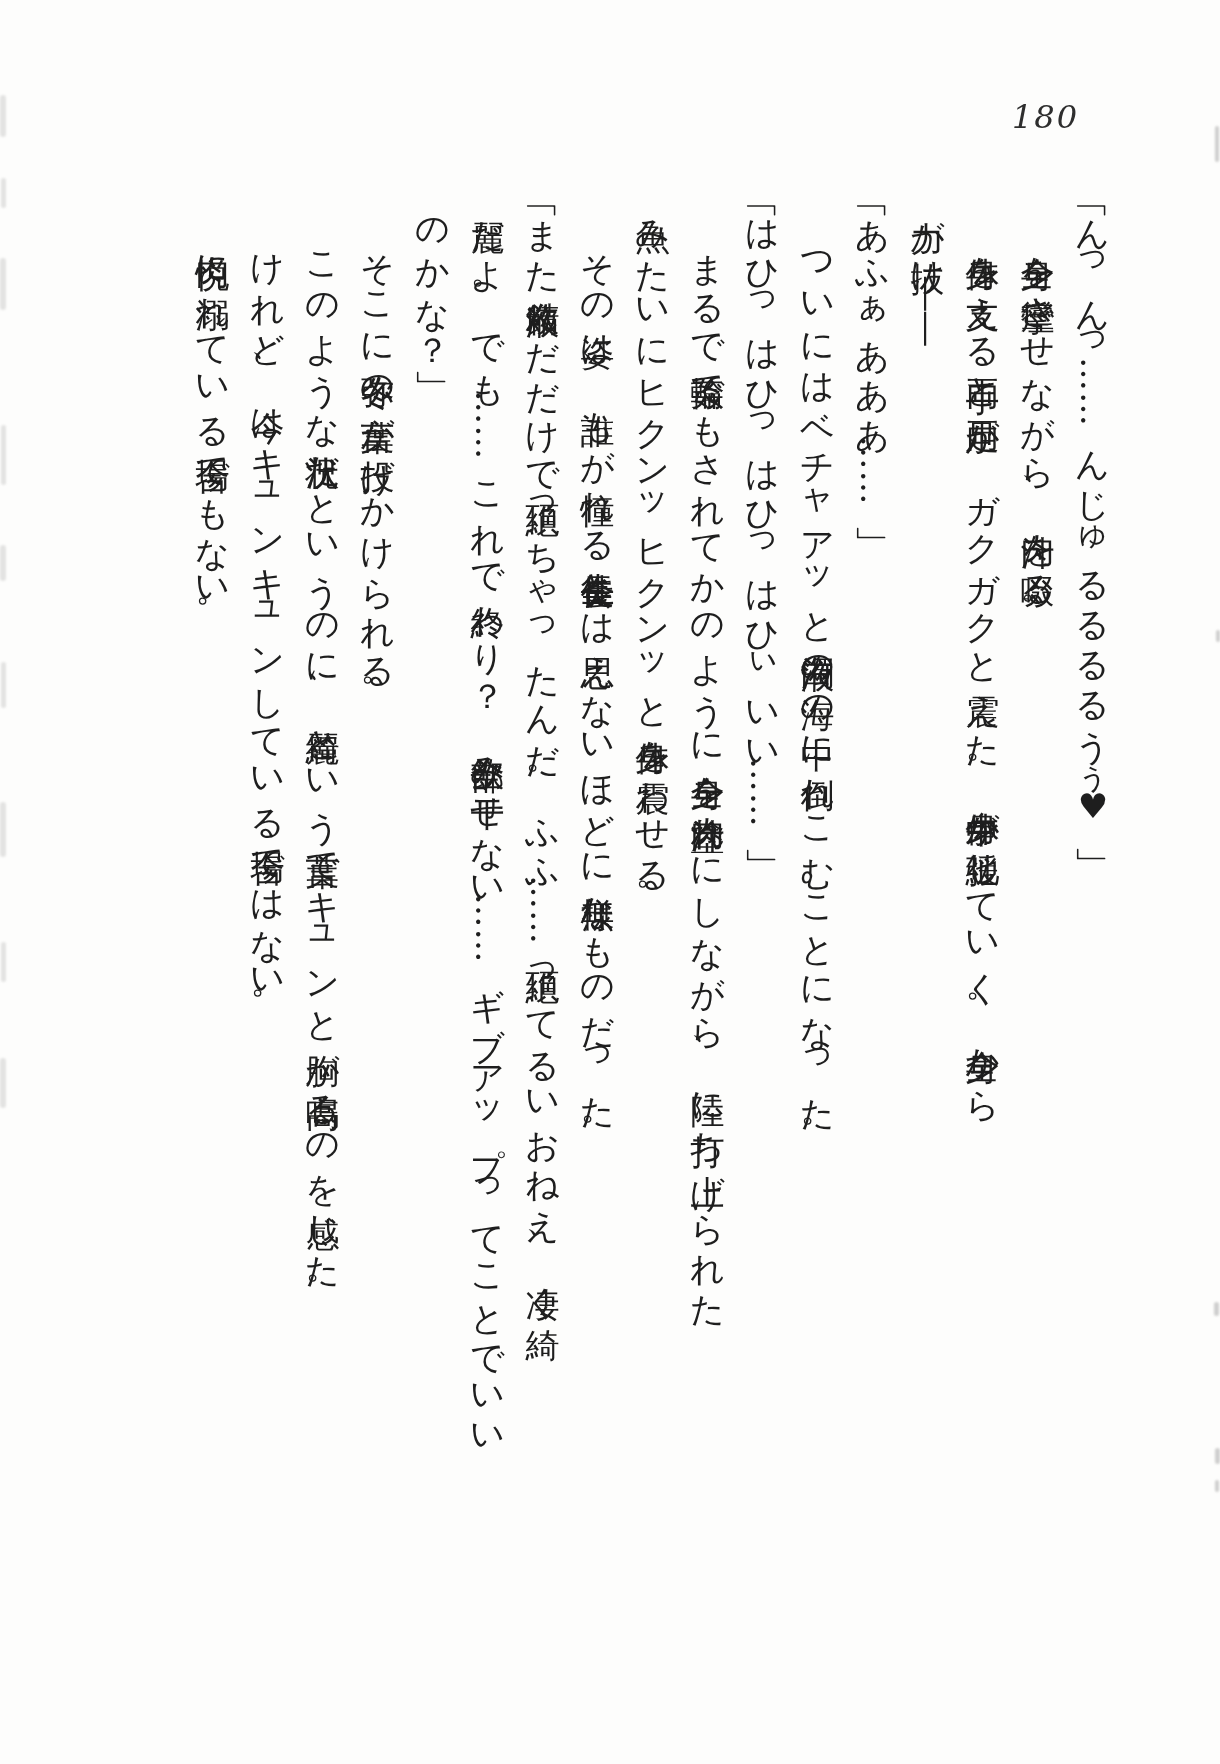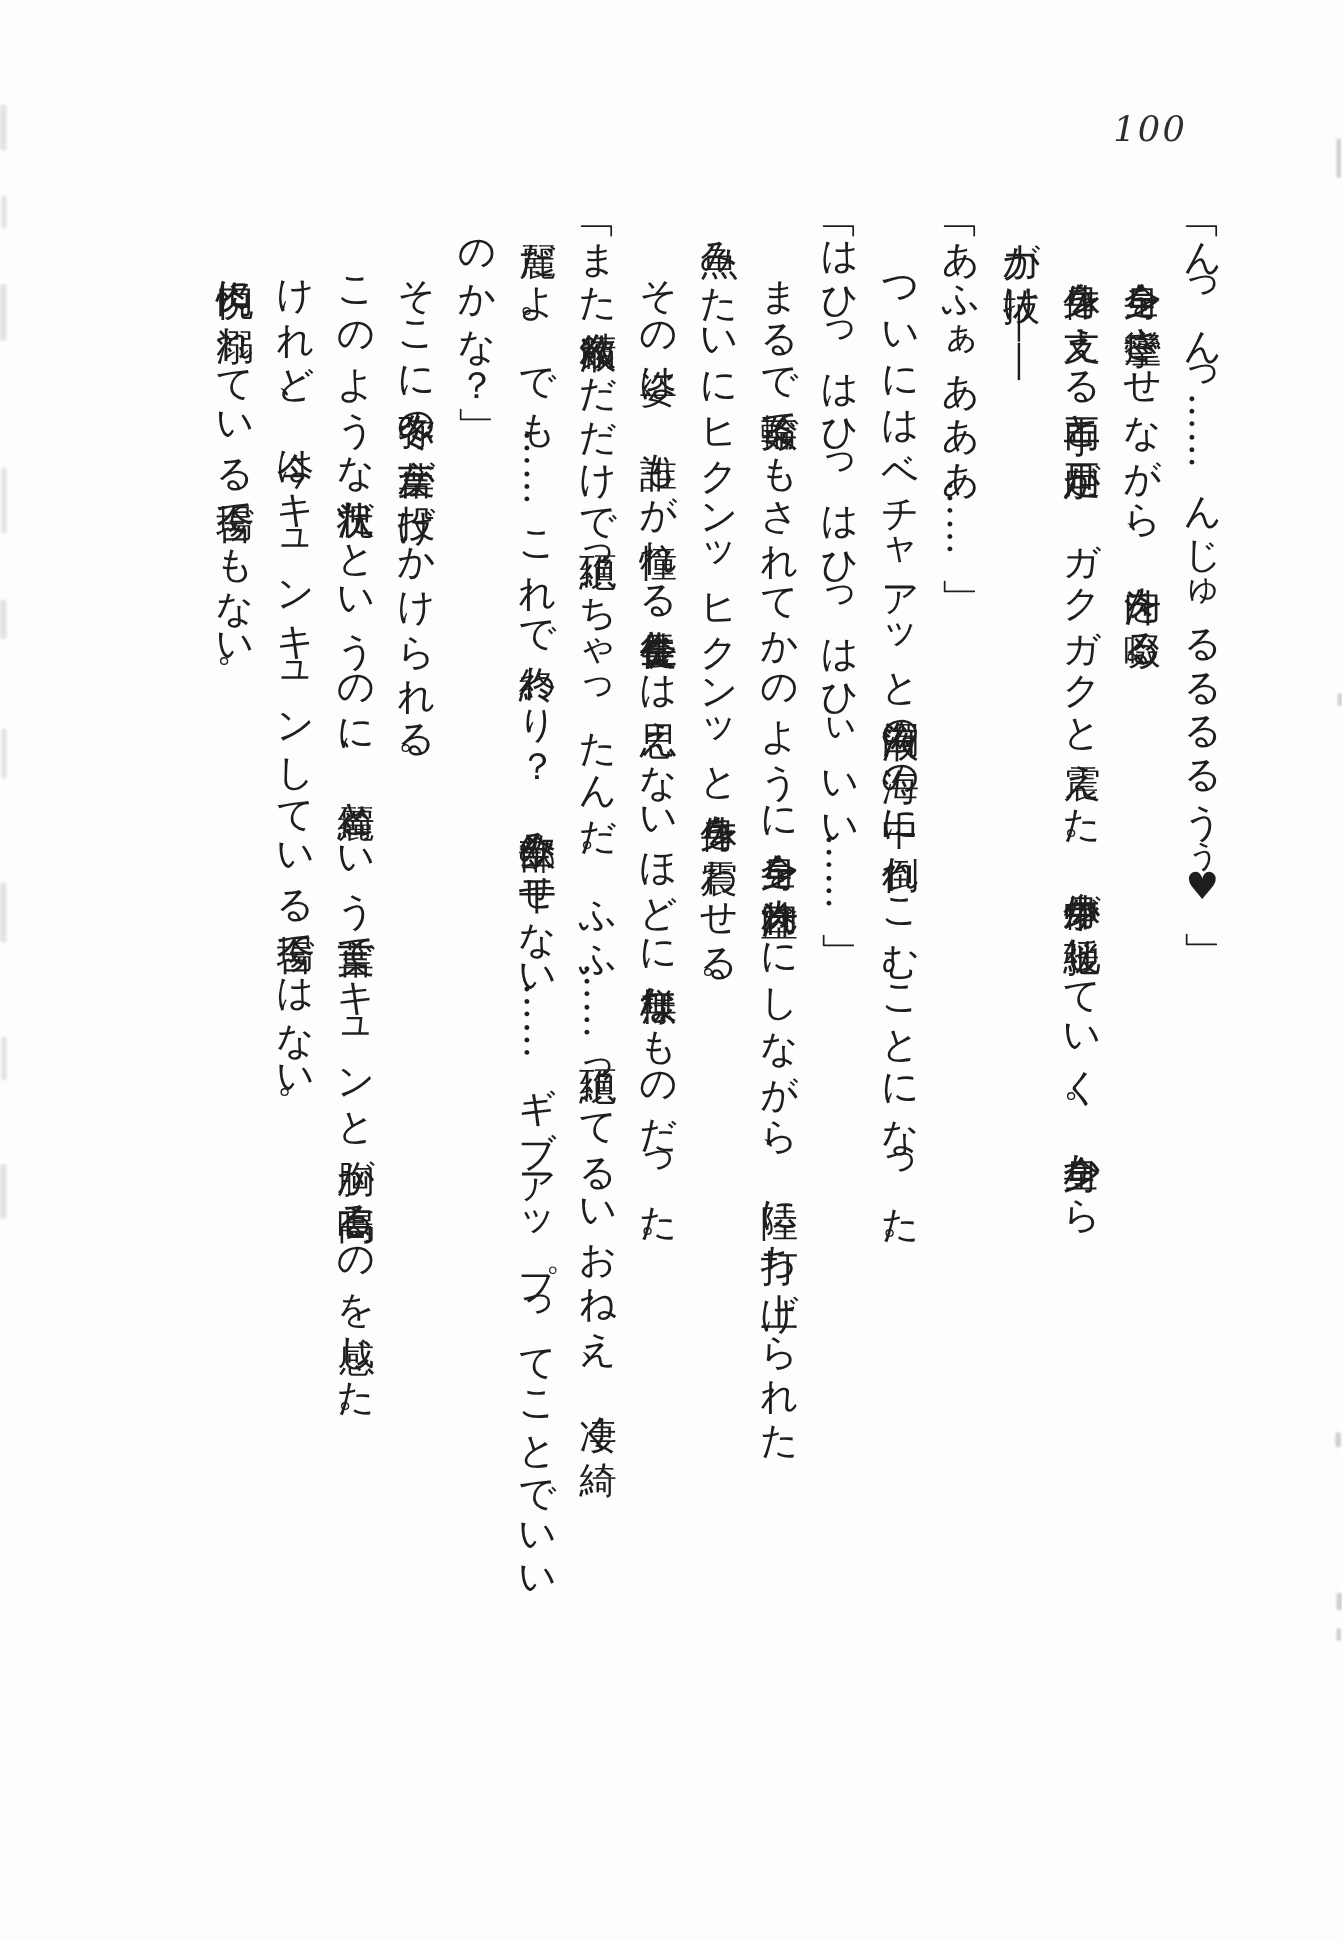--- a/index.html
+++ b/index.html
@@ -55,21 +55,21 @@
     border-radius: 3px;
     filter: blur(1px);
   }
   .artifact.dark { background: rgba(90, 90, 90, 0.28); }
 </style>
 </head>
 <body>
 
 <div class="page">
 
-  <div class="page-number">100</div>
+  <div class="page-number">180</div>
 
   <div class="text-block" id="text-block">
       <div class="tcol" style="right: 0px;">「んっんっ……んじゅるるるるうぅ♥」</div>
       <div class="tcol" style="right: 55px;">　全身を痙攣させながら、肉汁を啜る。</div>
       <div class="tcol" style="right: 110px;">　身体を支える両手と両足が、ガクガクと震えた。身体中が弛緩していく。全身から</div>
       <div class="tcol" style="right: 165px;">力が抜け――</div>
       <div class="tcol" style="right: 220px;">「あふぁあああ……」</div>
       <div class="tcol" style="right: 275px;">　ついにはベチャアッと白濁液の海の中に倒れこむことになった。</div>
       <div class="tcol" style="right: 330px;">「はひっはひっはひっはひぃいい……」</div>
       <div class="tcol" style="right: 385px;">　まるで輪姦でもされてかのように全身を肉汁塗れにしながら、陸に打ち上げられた</div>

